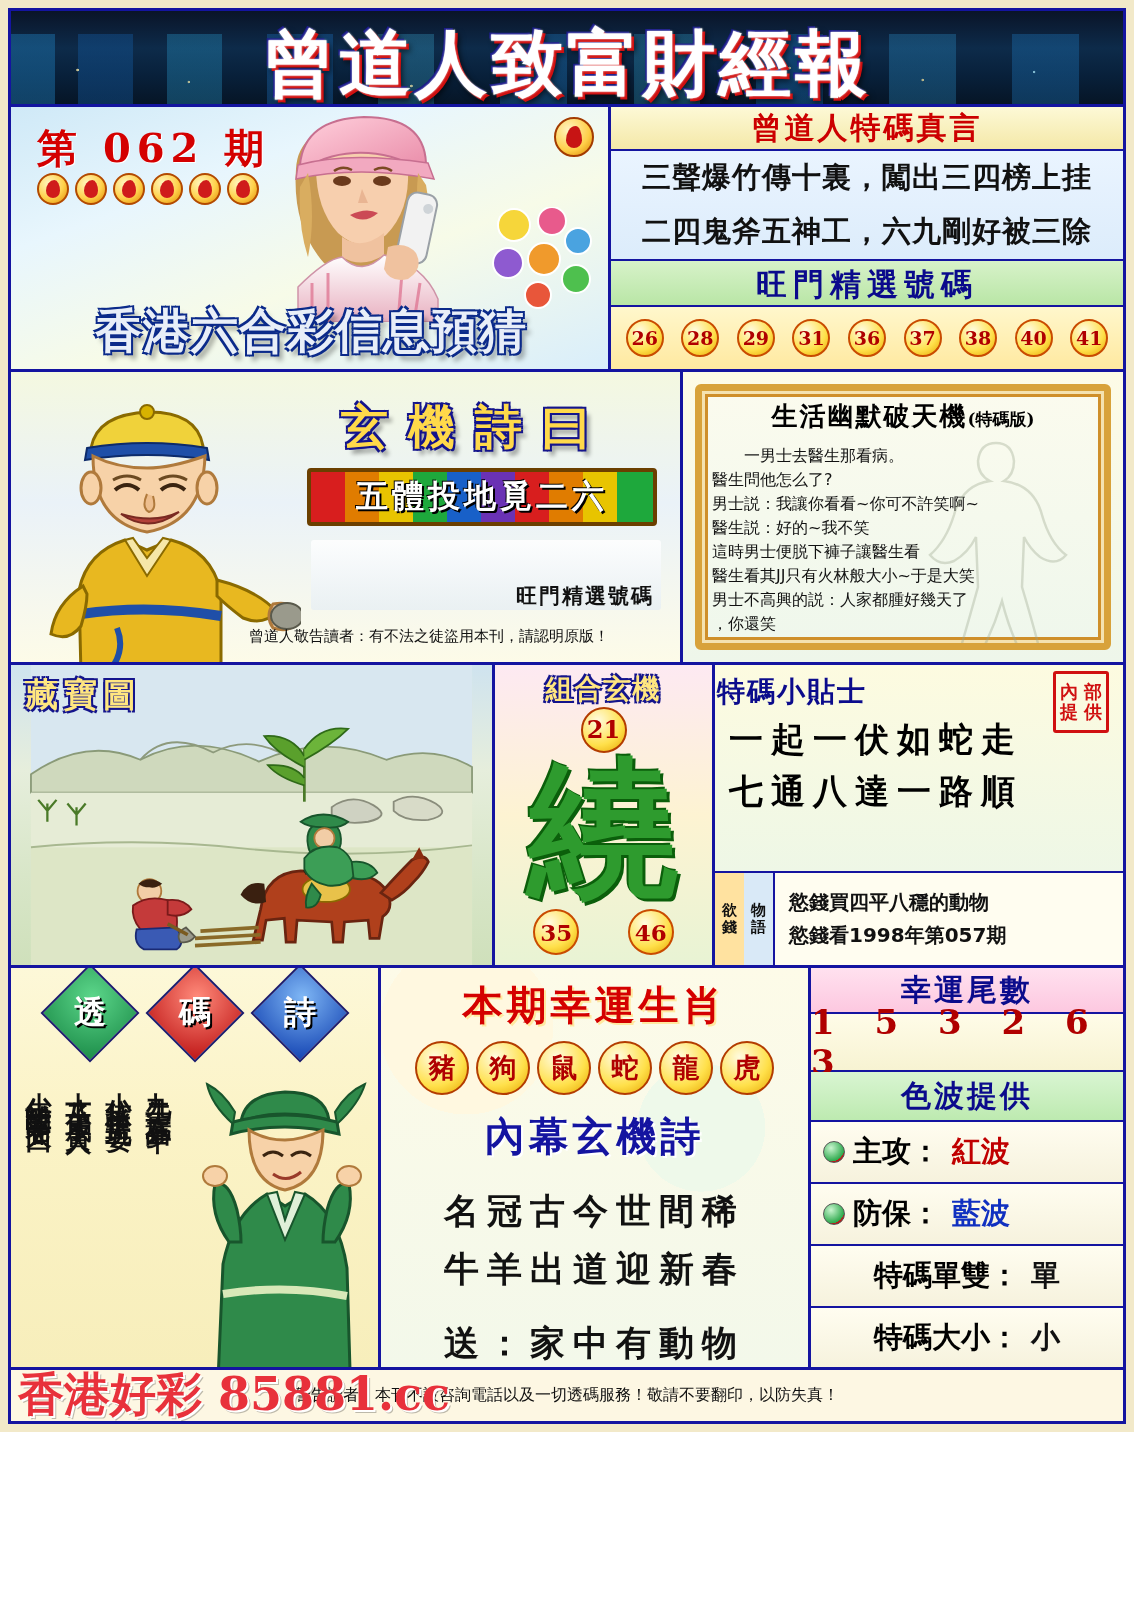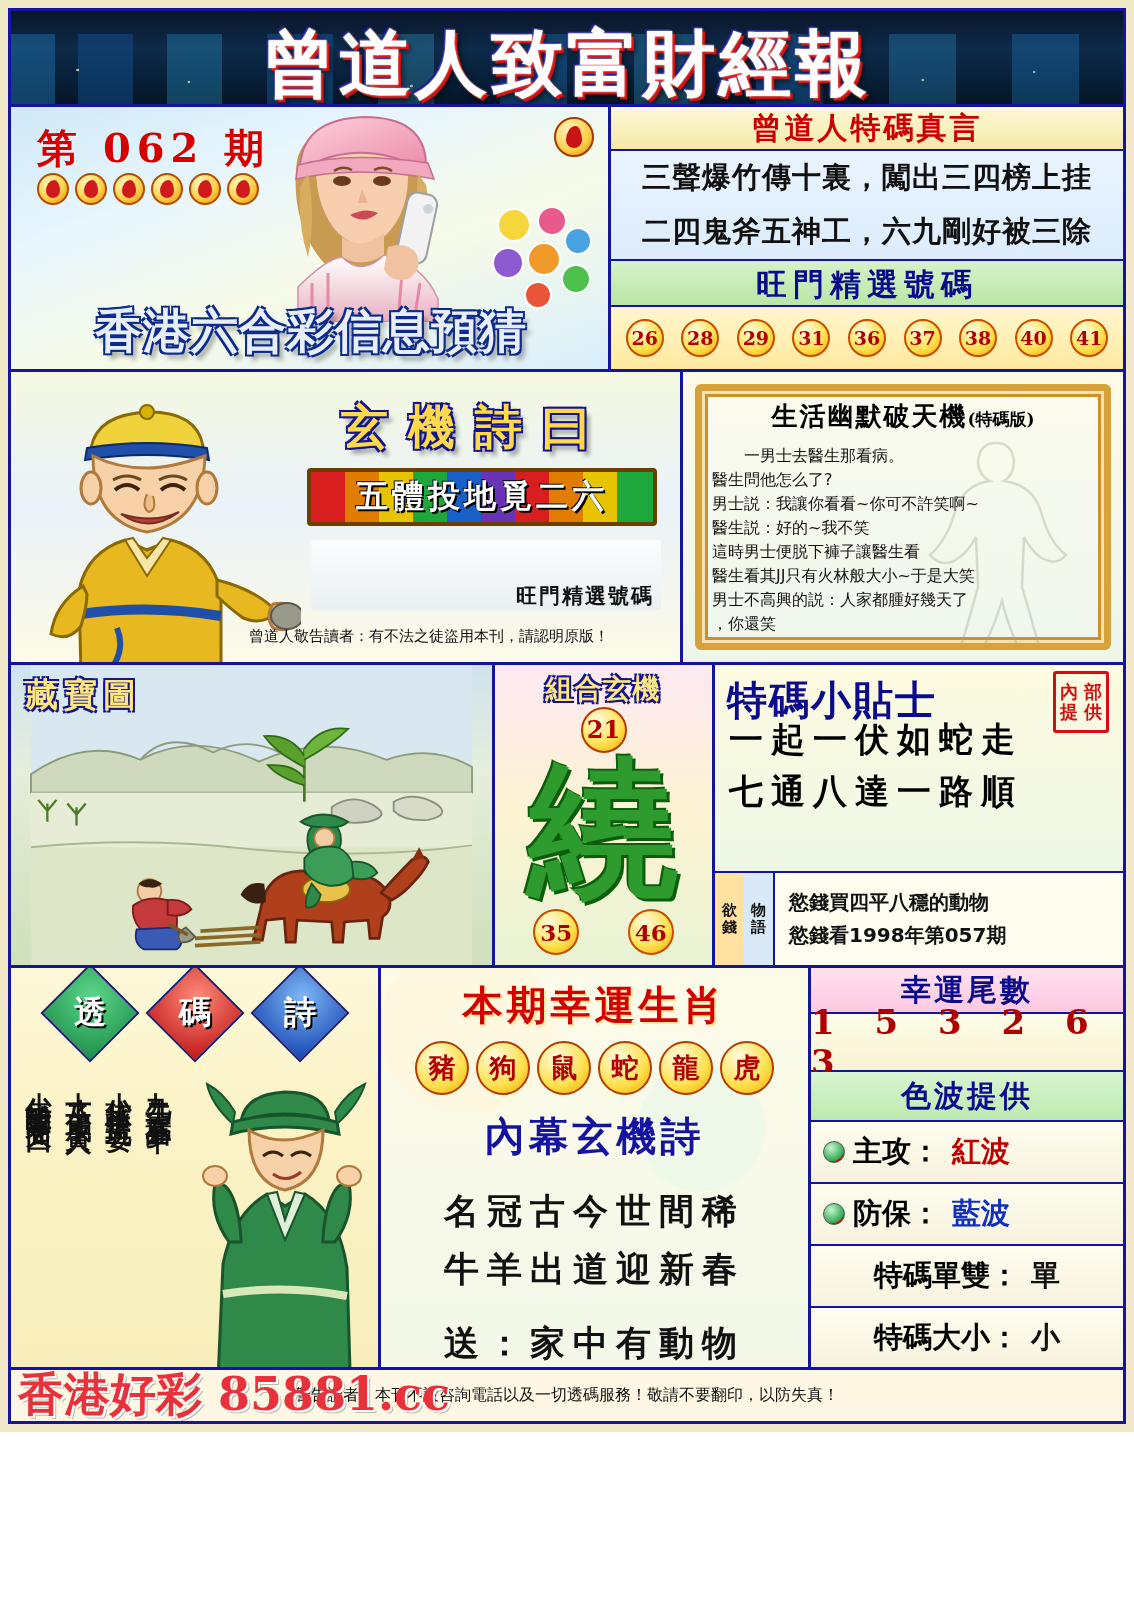--- a/index.html
+++ b/index.html
@@ -312,23 +312,23 @@
     display:flex;justify-content:space-around;padding:0 14px;
   }
   .combo-bot .ball{ width:46px;height:46px;font-size:23px;}
   .b3-right{ flex:1; display:flex; flex-direction:column; background:#fbfbe8;}
   .tips-area{
     flex:1; position:relative;
     background: linear-gradient(180deg,#fdfbe0,#eef7e6);
     overflow:hidden;
   }
   .tips-title{
-    position:absolute; left:12px; top:8px;
+    position:absolute; left:2px; top:8px;
     font-family:Liberation Sans, sans-serif;
-    font-size:40px;font-weight:900;color:#0b0b8c;letter-spacing:2px;
+    font-size:28px;font-weight:900;color:#0b0b8c;letter-spacing:2px;
     white-space:nowrap;
   }
   .tips-l1, .tips-l2{
     position:absolute; left:14px;
     font-family:"DejaVu Serif", serif;
     font-size:34px;font-weight:900;color:#000;letter-spacing:8px;
     white-space:nowrap;
   }
   .tips-l1{ top:52px;font-family:Liberation Serif, serif;}
   .tips-l2{ top:104px;}

